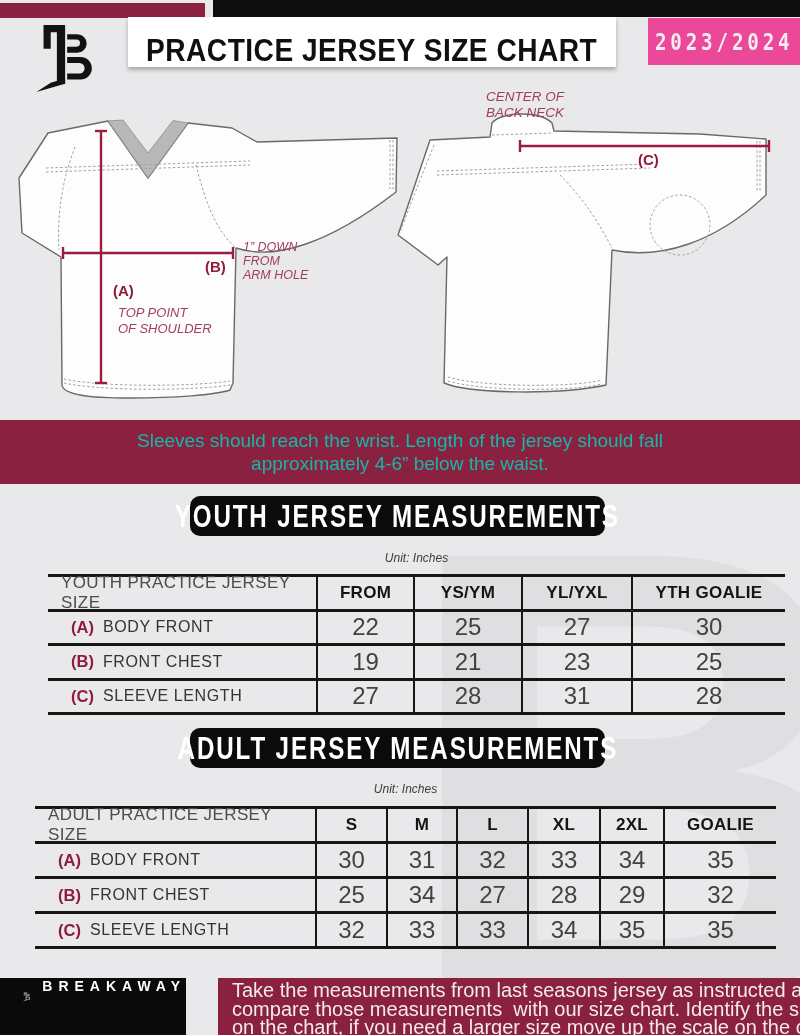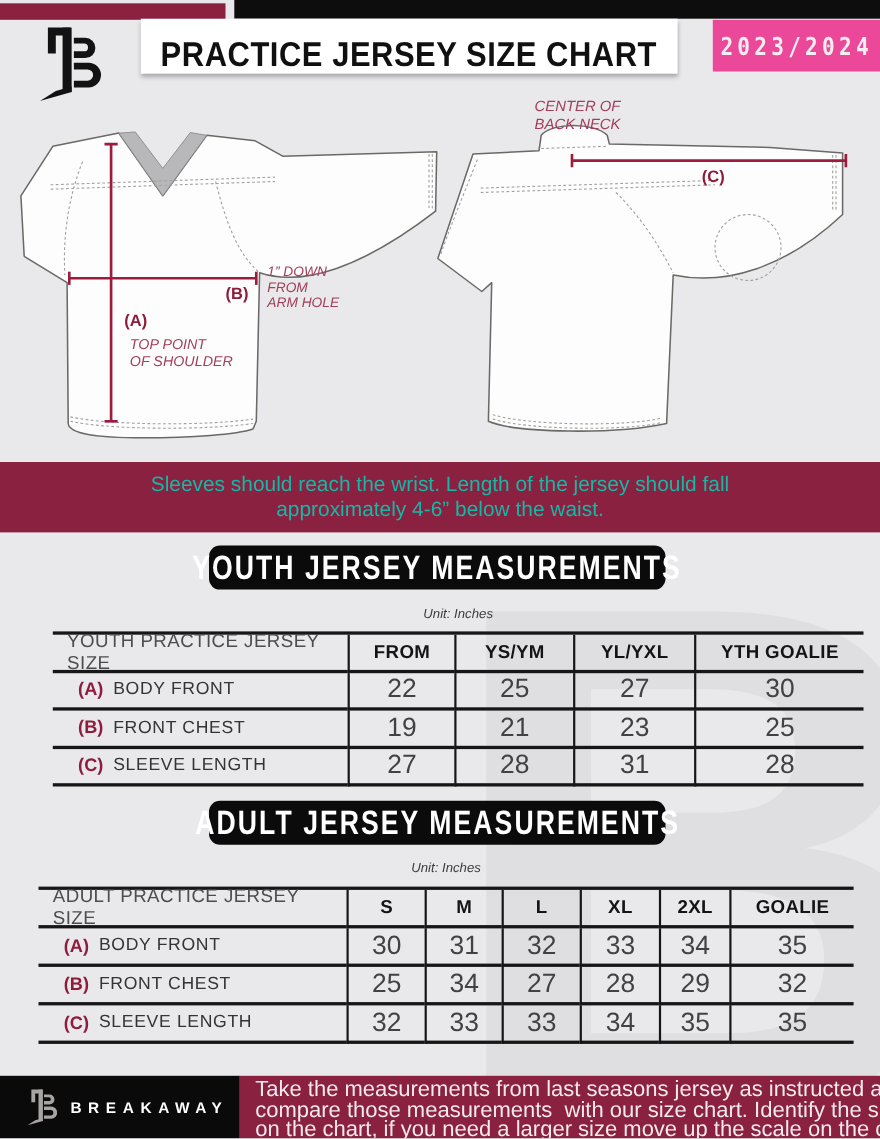--- a/index.html
+++ b/index.html
@@ -40,22 +40,22 @@
   .cell{border-bottom:3px solid #161616;display:flex;align-items:center;justify-content:center;}
   .cell.vline{border-left:2px solid #161616;}
   .cell.hlabel{justify-content:flex-start;padding-left:13px;color:#4d4d4d;font-size:17px;
                letter-spacing:.4px;}
   .cell.hval{font-weight:bold;color:#141414;font-size:17px;letter-spacing:.3px;}
   .cell.rlabel{justify-content:flex-start;padding-left:23px;}
   .cell.rlabel .key{color:#8e1d3d;font-weight:bold;font-size:16.5px;margin-right:9px;}
   .cell.rlabel .rl{color:#343434;font-size:16px;letter-spacing:.6px;}
   .cell.val{color:#424242;font-size:24px;}
   
-  .footer-black{position:absolute;left:0;top:978px;width:218px;height:57px;background:#0a0a0a;z-index:1;
-                display:flex;align-items:center;}
+  .footer-black{position:absolute;left:0;top:978px;width:186px;height:57px;background:#0a0a0a;z-index:1;
+                display:flex;}
   .footer-black svg{margin-left:22px;width:30px;height:38px;}
   .footer-brand{color:#ffffff;font-size:14px;font-weight:bold;letter-spacing:6px;margin-left:12px;}
   .footer-note{position:absolute;left:218px;top:978px;width:582px;height:57px;background:#8b2140;z-index:1;
                color:#f2eaed;font-size:20px;line-height:18.6px;padding-top:3px;padding-left:14px;
                box-sizing:border-box;white-space:pre;}
 </style>
 </head>
 <body>
 
 <div class="page">

